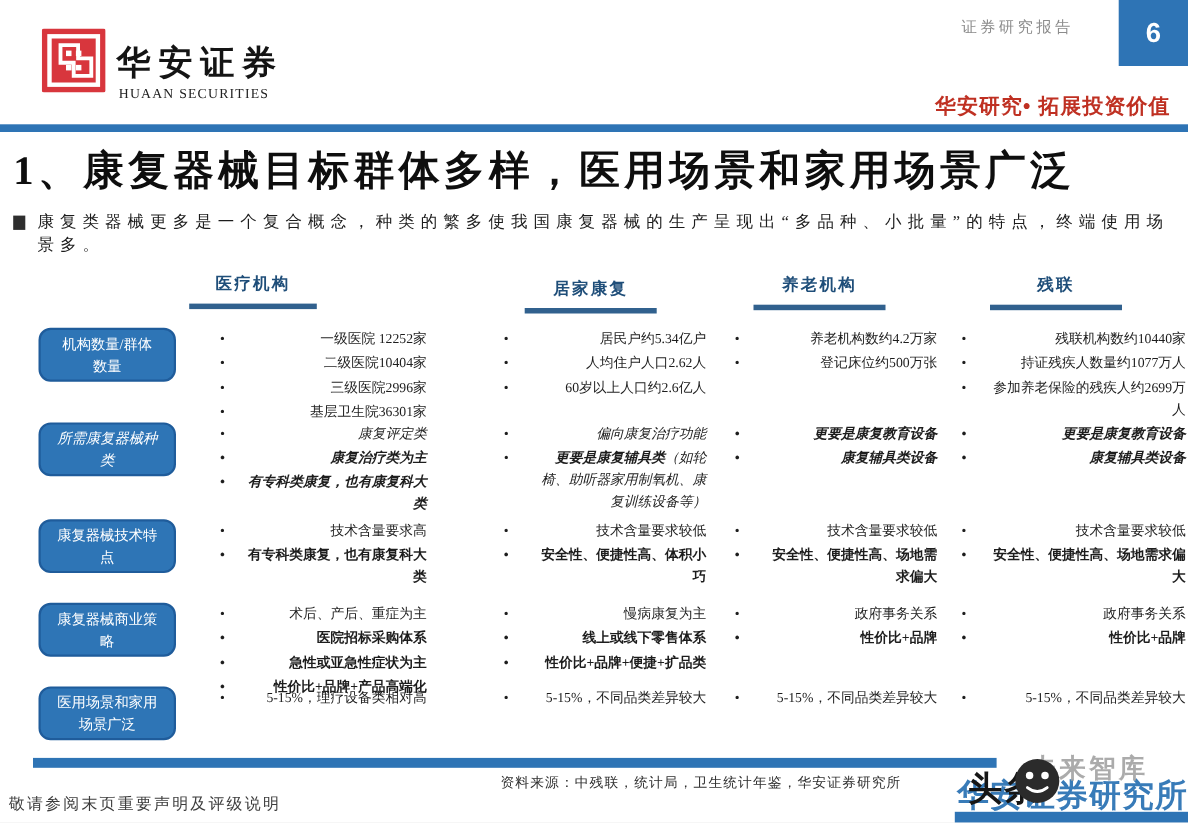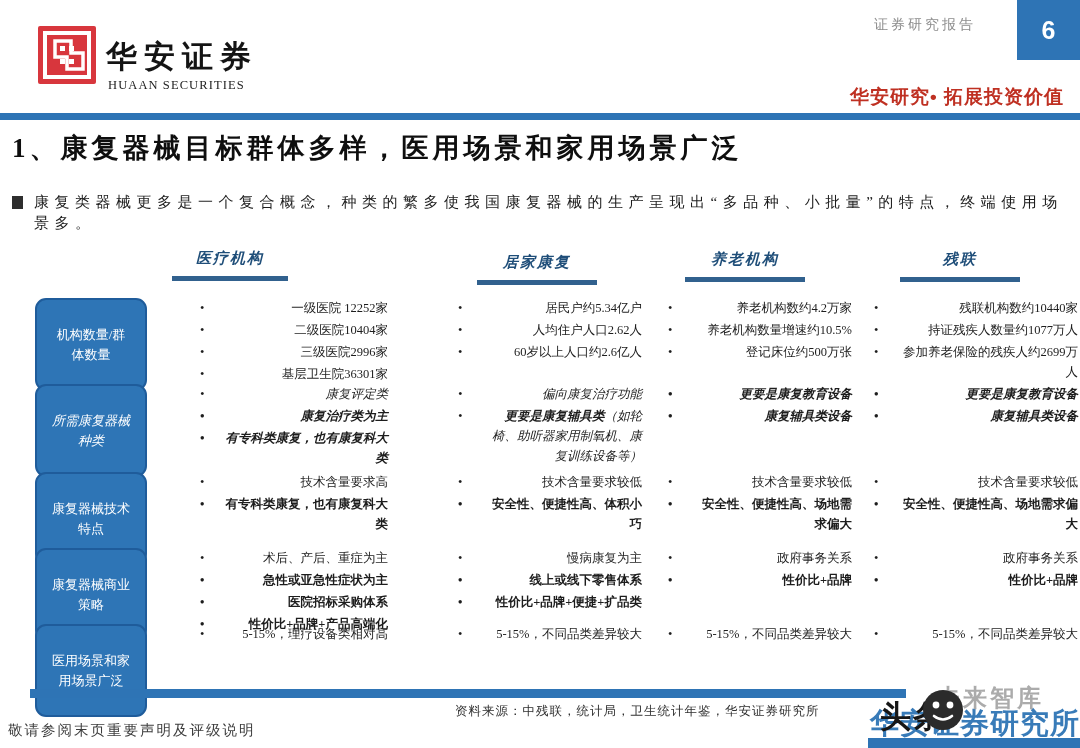--- a/index.html
+++ b/index.html
@@ -12,40 +12,40 @@
   .logo-en{position:absolute;left:108px;top:78px;font-size:12.5px;letter-spacing:1.1px;color:#222;}
   .report-type{position:absolute;top:16px;right:104px;font-size:14px;color:#8c8c8c;letter-spacing:3px;}
   .pagebox{position:absolute;left:1017px;top:0;width:63px;height:60px;background:#2e74b5;color:#fff;
            display:flex;align-items:center;justify-content:center;font-size:25px;font-weight:700;
            font-family:"Liberation Sans",sans-serif;}
   .slogan{position:absolute;top:84px;right:16px;font-size:19px;font-weight:700;color:#bf3022;
           letter-spacing:1px;font-family:"Liberation Sans",sans-serif;}
   .rule{position:absolute;left:0;top:113px;width:1080px;height:7px;background:#2e74b5;}
 
   
-  .title{position:absolute;left:12px;top:130px;font-size:27px;font-weight:700;color:#0e0e0e;letter-spacing:4px;white-space:nowrap;}
+  .title{position:absolute;left:12px;top:130px;font-size:37px;font-weight:700;color:#0e0e0e;letter-spacing:4px;white-space:nowrap;}
   .intro{position:absolute;left:12px;top:192px;width:1064px;display:flex;align-items:flex-start;gap:11px;}
   .intro .sq{flex:0 0 auto;width:11px;height:13px;background:#2e2e2e;margin-top:4px;}
   .intro .txt{font-size:15px;letter-spacing:5.5px;line-height:1.4;color:#1c1c1c;}
 
   
-  .colhdr{position:absolute;text-align:center;font-weight:700;color:#1f4e79;font-size:15px;letter-spacing:2px;font-style:italic;}
+  .colhdr{position:absolute;text-align:center;font-weight:700;color:#1f4e79;font-size:15px;letter-spacing:2px;}
   .colhdr .bar{height:5px;background:#31618e;margin-top:8px;}
   .ch0{left:172px;top:249px;width:116px;}
   .ch1{left:477px;top:253px;width:120px;}
   .ch2{left:685px;top:250px;width:120px;}
   .ch3{left:900px;top:250px;width:120px;}
 
   
   .trow{position:absolute;left:0;width:1080px;}
   .r0{top:296px;height:86px;} .r1{top:382px;height:88px;font-style:italic;}
   .r2{top:470px;height:76px;} .r3{top:546px;height:76px;} .r4{top:622px;height:54px;}
-  .rowhdr{position:absolute;left:35px;top:2px;width:112px;box-sizing:border-box;background:#2e75b6;
+  .rowhdr{position:absolute;left:35px;top:2px;width:125px;box-sizing:border-box;background:#2e75b6;
           border:2px solid #1f5c9b;border-radius:11px;color:#ffffff;text-align:center;
-          font-size:13px;line-height:1.5;padding:25px 14px;}
+          font-size:13px;line-height:1.5;padding:3px 14px;}
   .cell{position:absolute;top:2px;text-align:right;}
   .c0{left:192px;width:196px;} .c1{left:450px;width:192px;}
   .c2{left:660px;width:192px;} .c3{left:866px;width:212px;}
   .cell ul{margin:0;padding:0;list-style:none;}
   .cell li{position:relative;padding-left:30px;font-size:12.5px;line-height:1.6;color:#1d1d1d;margin-bottom:2px;}
   .cell li::before{content:"\2022";position:absolute;left:8px;top:0;color:#1d1d1d;}
   .b{font-weight:700;}
 
   
   .srcbar{position:absolute;left:30px;top:689px;width:876px;height:9px;background:#2e74b5;}
@@ -120,21 +120,20 @@
     <div class="cell c1">
         <ul>
       <li>居民户约5.34亿户</li>
       <li>人均住户人口2.62人</li>
       <li>60岁以上人口约2.6亿人</li>
     </ul>
       </div>
     <div class="cell c2">
         <ul>
       <li>养老机构数约4.2万家</li>
-      <li>养老机构数量增速约10.5%</li>
       <li>登记床位约500万张</li>
     </ul>
       </div>
     <div class="cell c3">
         <ul>
       <li>残联机构数约10440家</li>
       <li>持证残疾人数量约1077万人</li>
       <li>参加养老保险的残疾人约2699万人</li>
     </ul>
       </div>
@@ -195,22 +194,22 @@
       <li class="b">安全性、便捷性高、场地需求偏大</li>
     </ul>
       </div>
   </div>
 
   <div class="trow r3">
     <div class="rowhdr">康复器械商业策略</div>
     <div class="cell c0">
         <ul>
       <li>术后、产后、重症为主</li>
+      <li class="b">医院招标采购体系</li>
       <li class="b">急性或亚急性症状为主</li>
-      <li class="b">医院招标采购体系</li>
       <li class="b">性价比+品牌+产品高端化</li>
     </ul>
       </div>
     <div class="cell c1">
         <ul>
       <li>慢病康复为主</li>
       <li class="b">线上或线下零售体系</li>
       <li class="b">性价比+品牌+便捷+扩品类</li>
     </ul>
       </div>

